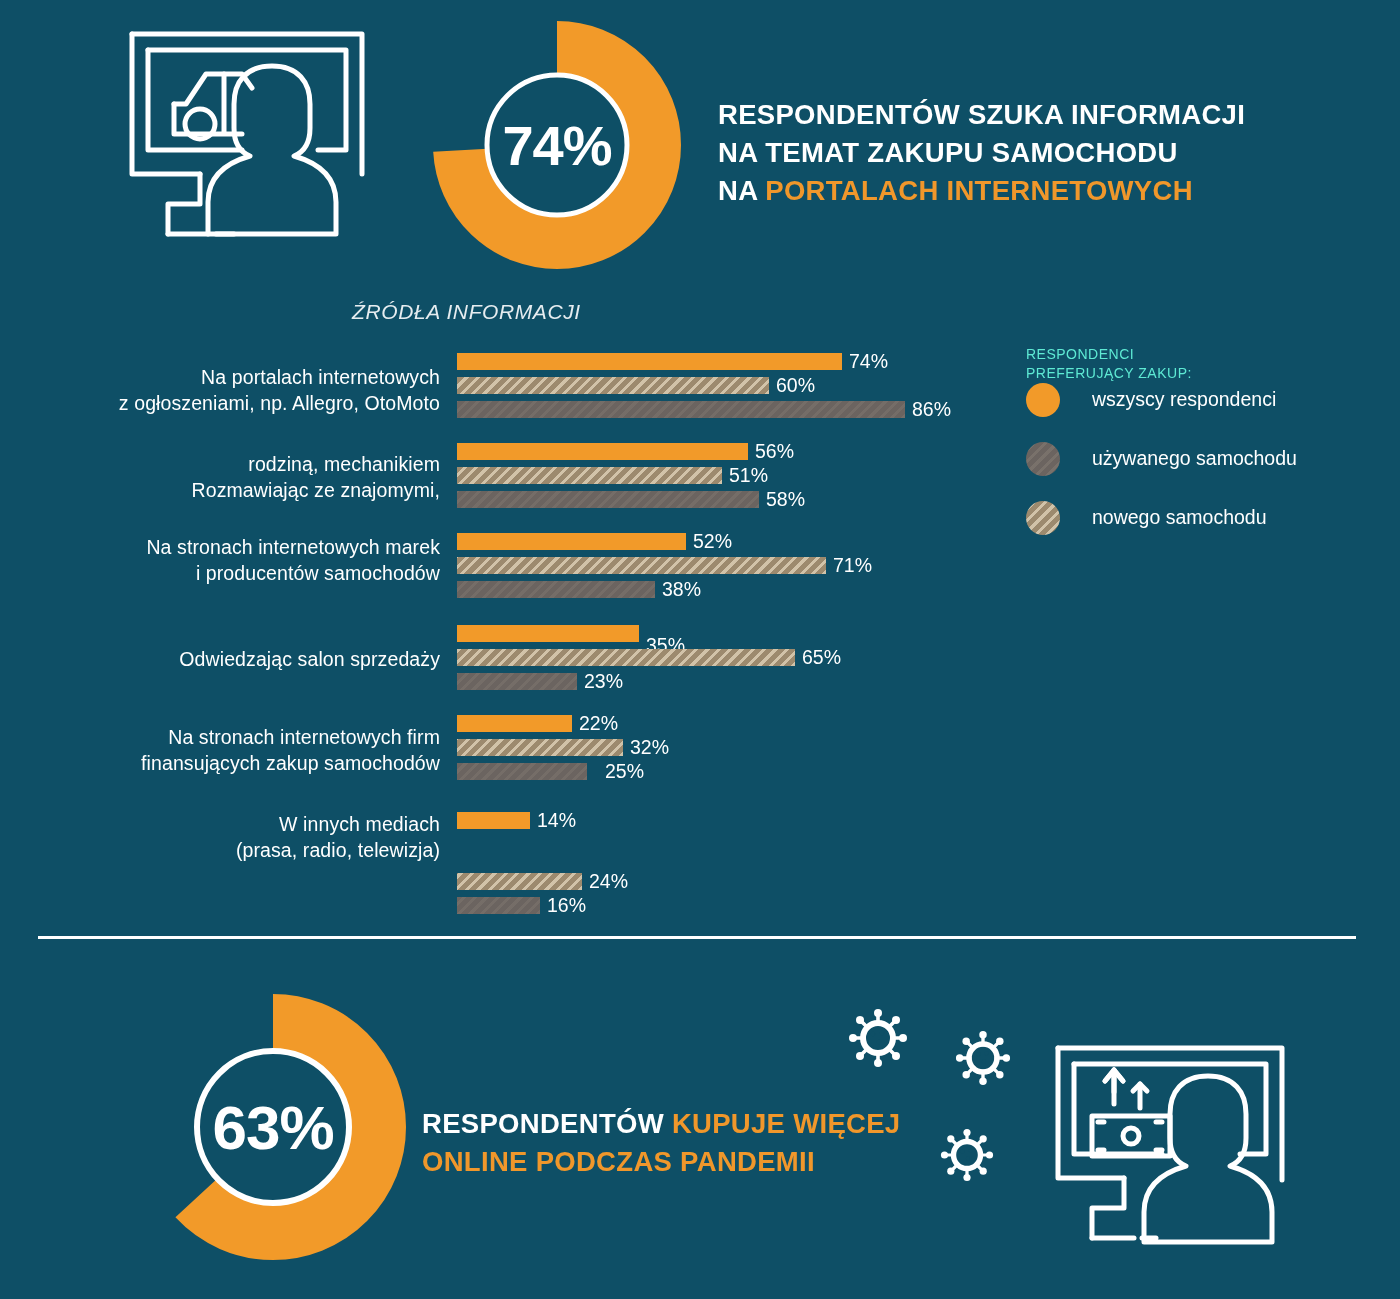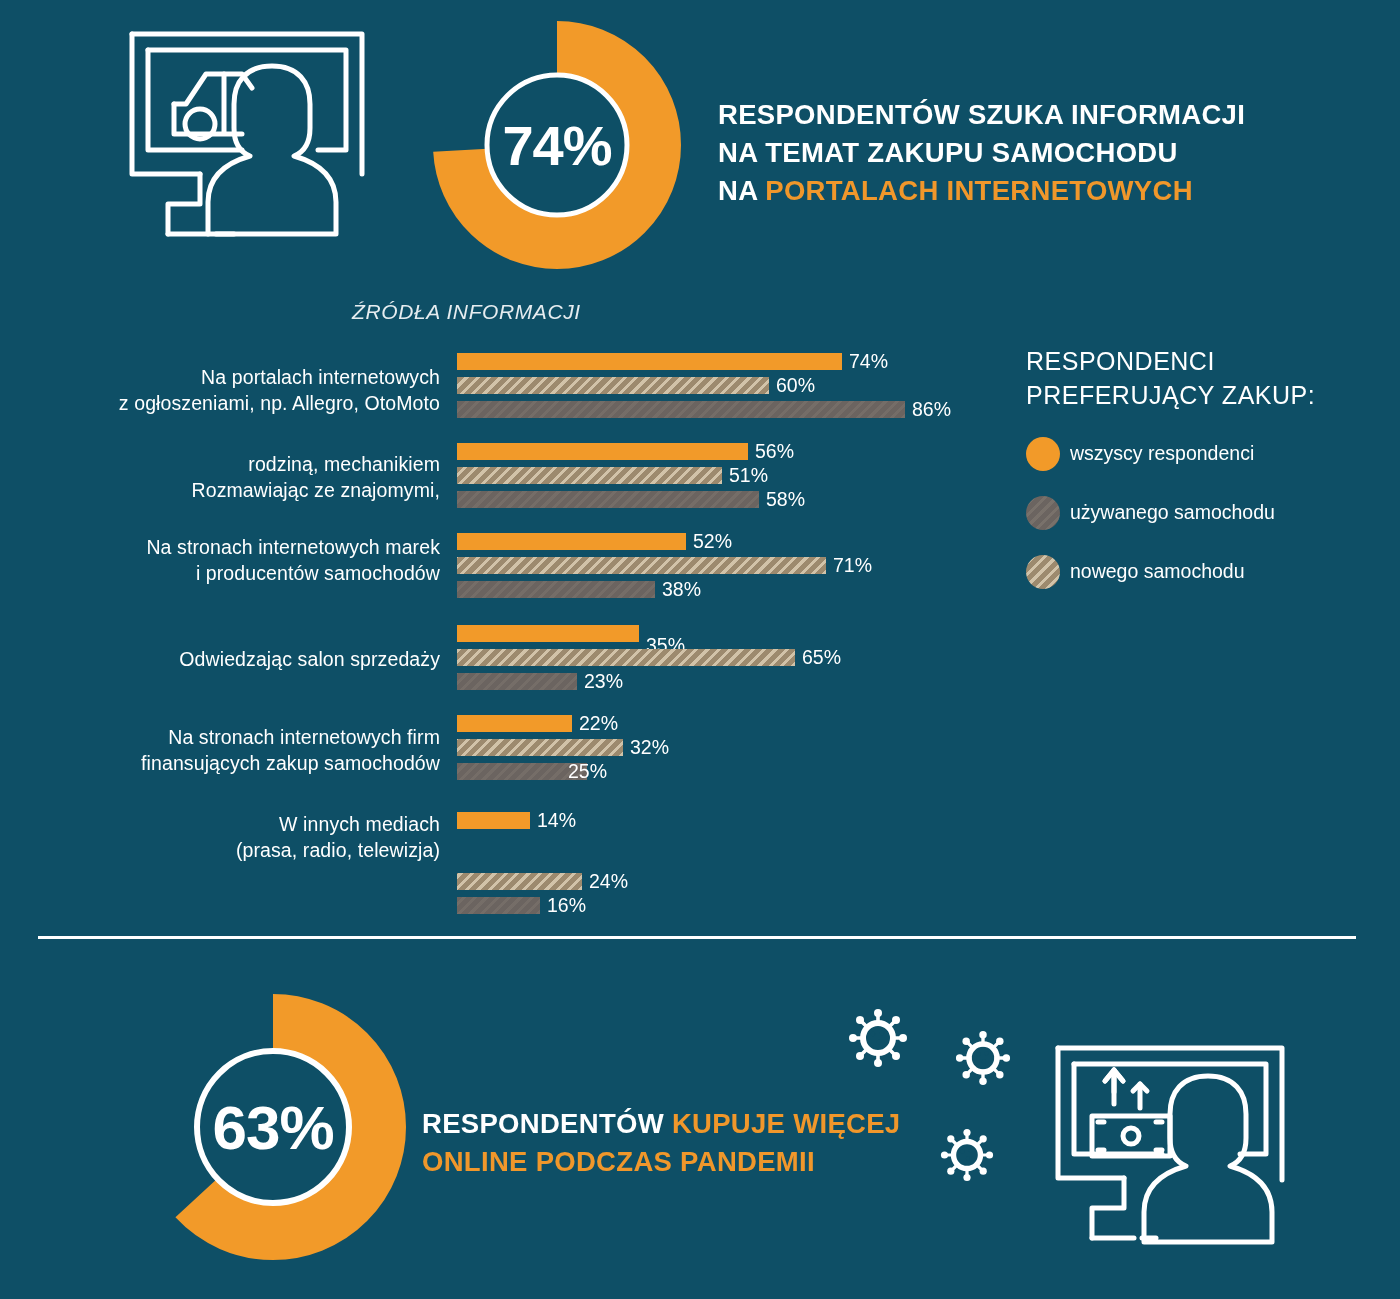--- a/index.html
+++ b/index.html
@@ -58,39 +58,39 @@
       -45deg, rgba(125,117,110,0.55) 0 3px, rgba(0,0,0,0) 3px 8px);
   }
   .bar-value {
     position: absolute; font-size: 19.5px; color: #FFFFFF;
     white-space: nowrap; line-height: 17px;
   }
 
   
   .legend { position: absolute; left: 1026px; top: 345px; width: 360px; }
   .legend-title {
-    font-size: 25px; color: #ffffff; line-height: 1.35;
-    letter-spacing: 0.5px; margin-bottom: 24px;
+    font-size: 14px; color: #5eead4; line-height: 1.35;
+    letter-spacing: 0.5px; 
   }
   .legend-item { display: flex; align-items: center; height: 34px; margin-bottom: 25px; }
   .legend-swatch {
     width: 34px; height: 34px; border-radius: 50%; flex: 0 0 34px;
   }
   .legend-swatch.all  { background: #F29A29; }
   .legend-swatch.new  {
     background: #9C8A6E;
     background-image: repeating-linear-gradient(
       -45deg, rgba(212,198,172,0.95) 0 3px, rgba(0,0,0,0) 3px 8px);
   }
   .legend-swatch.used {
     background: #6B6460;
     background-image: repeating-linear-gradient(
       -45deg, rgba(130,122,114,0.6) 0 3px, rgba(0,0,0,0) 3px 8px);
   }
-  .legend-text { margin-left: 10px; font-size: 19.5px; color: #FFFFFF; }
+  .legend-text { margin-left: 32px; font-size: 19.5px; color: #FFFFFF; }
 
   
   .divider {
     position: absolute; left: 38px; top: 936px;
     width: 1318px; height: 3px; background: #FFFFFF;
   }
 
   
   .bottom-donut { position: absolute; left: 138px; top: 992px; width: 270px; height: 270px; }
   .bottom-donut .donut-label { font-size: 62px; }
@@ -194,21 +194,21 @@
 
     <div class="row-label" style="left:40px; top:725px;">
       <div>Na stronach internetowych firm</div>
       <div>finansujących zakup samochodów</div>
     </div>
     <div class="bar all" style="left:457px; top:715px; width:115px;"></div>
     <div class="bar-value" style="left:579px; top:715px;text-align:center;">22%</div>
     <div class="bar new" style="left:457px; top:739px; width:166px;"></div>
     <div class="bar-value" style="left:630px; top:739px;">32%</div>
     <div class="bar used" style="left:457px; top:763px; width:130px;"></div>
-    <div class="bar-value" style="left:568px; top:763px;text-align:center;">25%</div>
+    <div class="bar-value" style="left:605px; top:763px;text-align:center;">25%</div>
 
     <div class="row-label" style="left:40px; top:812px;">
       <div>W innych mediach</div>
       <div>(prasa, radio, telewizja)</div>
     </div>
     <div class="bar all" style="left:457px; top:812px; width:73px;"></div>
     <div class="bar-value" style="left:537px; top:812px;">14%</div>
     <div class="bar new" style="left:457px; top:873px; width:125px;"></div>
     <div class="bar-value" style="left:589px; top:873px;">24%</div>
     <div class="bar used" style="left:457px; top:897px; width:83px;"></div>

